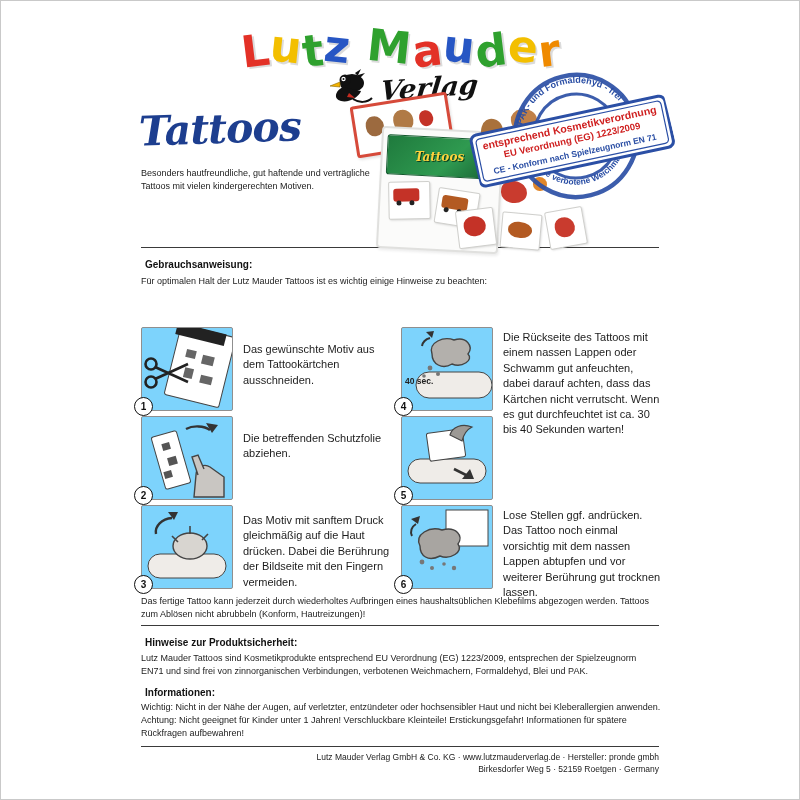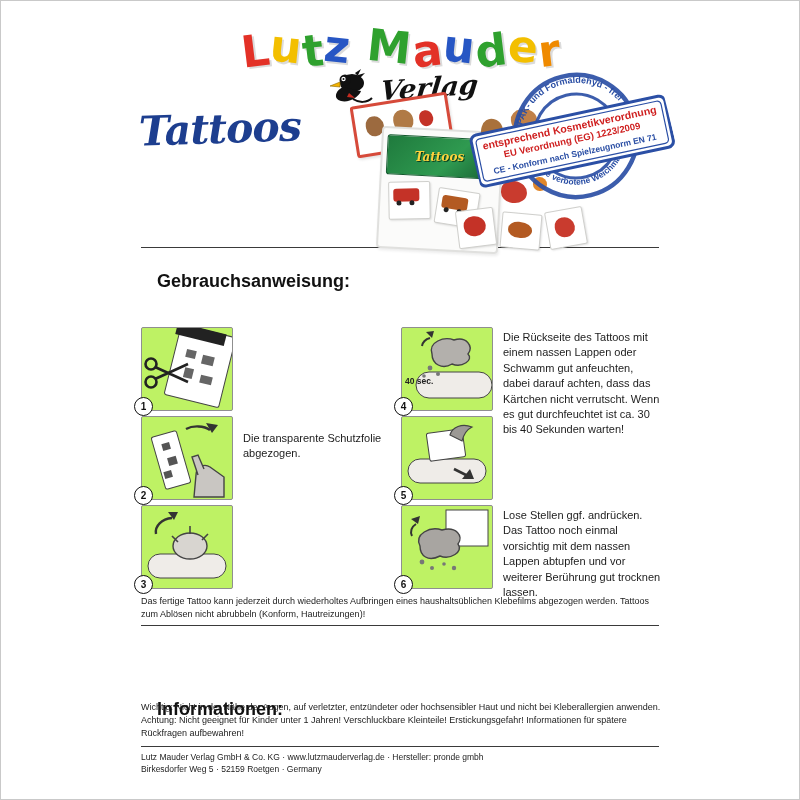--- a/index.html
+++ b/index.html
@@ -43,41 +43,41 @@
   .blob{position:absolute;border-radius:45% 55% 50% 50%;}
   .deco{position:absolute;}
 
   
   .badge{position:absolute;left:472px;top:58px;width:200px;height:170px;z-index:3;
          transform:rotate(-14deg);}
 
   
   .rule{position:absolute;left:140px;width:518px;border-top:1.6px solid #3a3a3a;}
   .r1{top:246px;}.r2{top:624px;}.r3{top:745px;}
-  .sec-h{position:absolute;left:140px;margin:16px;font-size:18px;font-weight:bold;color:#111;}
+  .sec-h{position:absolute;left:140px;margin:4px;font-size:10px;font-weight:bold;color:#111;}
   .body-txt{position:absolute;left:140px;width:520px;font-size:9px;line-height:1.42;margin:0;color:#1c1c1c;}
 
   
   .steps{position:absolute;left:140px;top:326px;width:522px;display:grid;
          grid-template-columns:250px 262px;grid-template-rows:88px 88px 90px;column-gap:10px;row-gap:1px;}
   .step{position:relative;display:flex;}
   .s1{grid-area:1/1}.s4{grid-area:1/2}.s2{grid-area:2/1}.s5{grid-area:2/2}.s3{grid-area:3/1}.s6{grid-area:3/2}
-  .step-img{position:relative;width:90px;height:82px;background:#bef264;border:1px solid #8f8f8f;
+  .step-img{position:relative;width:90px;height:82px;background:#7dd3fc;border:1px solid #8f8f8f;
             border-radius:2px;flex:0 0 90px;margin-right:10px;}
   .step-img svg{display:block;}
   .stepnum{position:absolute;left:-8px;bottom:-6px;width:17px;height:17px;border-radius:50%;
            background:#fff;border:1.6px solid #111;font-size:10px;font-weight:bold;color:#111;
            display:flex;align-items:center;justify-content:center;}
   .sec-lbl{position:absolute;left:3px;bottom:24px;font-size:8.5px;font-weight:bold;color:#222;}
   .step-txt{font-size:11px;line-height:1.4;color:#1c1c1c;padding-top:15px;}
   .s4 .step-txt,.s6 .step-txt{padding-top:3px;}
   .s3 .step-txt{padding-top:8px;}
 
   
-  .footer{position:absolute;left:140px;top:750px;width:518px;text-align:left;font-size:8.5px;
+  .footer{position:absolute;left:140px;top:750px;width:518px;text-align:right;font-size:8.5px;
           line-height:1.45;color:#222;}
 </style>
 </head>
 <body>
 
 <div class="page">
 
   <div class="logo-words"><span class="lg-letter" style="color: rgb(227, 49, 39);">L</span><span class="lg-letter" style="color: rgb(243, 191, 0);">u</span><span class="lg-letter" style="color: rgb(47, 161, 46);">t</span><span class="lg-letter" style="color: rgb(39, 86, 196);">z</span><span class="lg-letter">&nbsp;</span><span class="lg-letter" style="color: rgb(47, 161, 46);">M</span><span class="lg-letter" style="color: rgb(227, 49, 39);">a</span><span class="lg-letter" style="color: rgb(39, 86, 196);">u</span><span class="lg-letter" style="color: rgb(47, 161, 46);">d</span><span class="lg-letter" style="color: rgb(243, 191, 0);">e</span><span class="lg-letter" style="color: rgb(239, 138, 0);">r</span></div>
   <div class="logo-sub">
     <svg width="52" height="40" viewBox="0 0 52 40">
@@ -88,20 +88,21 @@
       <circle cx="18.5" cy="12" r="2.2" fill="#fff"></circle>
       <circle cx="18.5" cy="12" r="1" fill="#111"></circle>
       <path d="M15 15 L5 19 L15 20 Z" fill="#f2b200" stroke="#8a6400" stroke-width=".6"></path>
       <path d="M28 32 C34 36 42 36 47 31" stroke="#111" stroke-width="2" fill="none"></path>
       <path d="M24 26 L30 31 L22 30 Z" fill="#c62b20"></path>
     </svg>
     <span class="verlag">Verlag</span>
   </div>
 
   <h1 class="title">Tattoos</h1>
+  <p class="intro">Besonders hautfreundliche, gut haftende und verträgliche Tattoos mit vielen kindergerechten Motiven.</p>
 
   <div class="collage">
     <div class="topcard">
       <span class="blob" style="left:10px;top:10px;width:18px;height:20px;background:#9c6a3f;"></span>
       <span class="blob" style="left:38px;top:8px;width:20px;height:22px;background:#b07a46;"></span>
       <span class="blob" style="left:64px;top:12px;width:14px;height:16px;background:#c43227;"></span>
     </div>
     <div class="bag">
       <div class="bag-top">
         <span class="pack-label">Tattoos</span>
@@ -149,20 +150,21 @@
         <rect x="5.5" y="60.5" width="189" height="43" rx="4" fill="none" stroke="#2b4fa5" stroke-width="1.2"></rect>
         <text x="100" y="72" text-anchor="middle" font-size="10.5" font-weight="bold" fill="#cf1f1f" font-family="Liberation Sans, sans-serif">entsprechend Kosmetikverordnung</text>
         <text x="100" y="84" text-anchor="middle" font-size="9.5" font-weight="bold" fill="#cf1f1f" font-family="Liberation Sans, sans-serif">EU Verordnung (EG) 1223/2009</text>
         <text x="100" y="98" text-anchor="middle" font-size="8.5" font-weight="bold" fill="#2b4fa5" font-family="Liberation Sans, sans-serif">CE - Konform nach Spielzeugnorm EN 71</text>
       </g>
     </svg>
   </div>
 
   <div class="rule r1"></div>
   <h2 class="sec-h" style="top:254px;">Gebrauchsanweisung:</h2>
+  <p class="body-txt" style="top:274px;">Für optimalen Halt der Lutz Mauder Tattoos ist es wichtig einige Hinweise zu beachten:</p>
 
   <div class="steps">
 
     <div class="step s1">
       <div class="step-img">
         <svg width="90" height="82" viewBox="0 0 90 82">
           <rect x="30" y="2" width="56" height="72" rx="2" transform="rotate(14 58 38)" fill="#fff" stroke="#444"></rect>
           <rect x="34" y="0" width="50" height="12" transform="rotate(14 58 6)" fill="#222"></rect>
           <g fill="#666">
             <rect x="44" y="22" width="10" height="8" transform="rotate(14 49 26)"></rect>
@@ -171,52 +173,54 @@
             <rect x="58" y="48" width="12" height="8" transform="rotate(14 64 52)"></rect>
           </g>
           <g stroke="#222" stroke-width="2.6" fill="none">
             <circle cx="9" cy="36" r="5.5"></circle>
               <circle cx="9" cy="54" r="5.5"></circle>
             <path d="M13 39 L46 54 M13 51 L46 36"></path>
           </g>
         </svg>
         <span class="stepnum">1</span>
       </div>
+      <div class="step-txt">Das gewünschte Motiv aus dem Tattookärtchen ausschneiden.</div>
     </div>
 
     <div class="step s2">
       <div class="step-img">
         <svg width="90" height="82" viewBox="0 0 90 82">
           <path d="M44 12 a16 9 0 0 1 24 1" stroke="#333" stroke-width="2.4" fill="none"></path>
           <polygon points="70,16 64,6 76,8" fill="#333"></polygon>
           <rect x="16" y="16" width="26" height="54" rx="2" transform="rotate(-16 29 43)" fill="#fff" stroke="#444"></rect>
           <g fill="#555">
             <rect x="20" y="26" width="8" height="7" transform="rotate(-16 24 29)"></rect>
             <rect x="26" y="40" width="9" height="8" transform="rotate(-16 30 44)"></rect>
             <rect x="22" y="54" width="8" height="7" transform="rotate(-16 26 57)"></rect>
           </g>
           <path d="M52 80 L54 58 C54 50 62 46 68 50 L82 60 L82 80 Z" fill="#c9c6c2" stroke="#444" stroke-width="1.4"></path>
           <path d="M56 58 L50 40 L56 38 L62 52" fill="#c9c6c2" stroke="#444" stroke-width="1.4"></path>
         </svg>
         <span class="stepnum">2</span>
       </div>
-      <div class="step-txt">Die transparente Schutzfolie abgezogen.</div>
+      <div class="step-txt">Die betreffenden Schutzfolie abziehen.</div>
     </div>
 
     <div class="step s3">
       <div class="step-img">
         <svg width="90" height="82" viewBox="0 0 90 82">
           <path d="M14 28 a18 14 0 0 1 16 -16" stroke="#333" stroke-width="2.4" fill="none"></path>
           <polygon points="32,14 26,6 36,6" fill="#333"></polygon>
           <rect x="6" y="48" width="78" height="24" rx="12" fill="#efece8" stroke="#444"></rect>
           <ellipse cx="48" cy="40" rx="17" ry="13" fill="#d8d5d0" stroke="#444" stroke-width="1.4"></ellipse>
           <path d="M36 36 L30 30 M60 34 L66 28 M48 28 L48 20" stroke="#444" stroke-width="1.6"></path>
         </svg>
         <span class="stepnum">3</span>
       </div>
+      <div class="step-txt">Das Motiv mit sanftem Druck gleichmäßig auf die Haut drücken. Dabei die Berührung der Bildseite mit den Fingern vermeiden.</div>
     </div>
 
     <div class="step s4">
       <div class="step-img">
         <svg width="90" height="82" viewBox="0 0 90 82">
           <rect x="14" y="44" width="76" height="26" rx="13" fill="#efece8" stroke="#444"></rect>
           <path d="M30 26 C26 14 42 8 52 12 C64 8 72 18 66 26 C72 32 60 40 50 36 C40 42 30 36 30 26 Z" fill="#b3b0ac" stroke="#444" stroke-width="1.4"></path>
           <circle cx="28" cy="40" r="2.4" fill="#777"></circle>
           <circle cx="36" cy="46" r="2" fill="#777"></circle>
           <circle cx="22" cy="48" r="1.8" fill="#777"></circle>
@@ -257,20 +261,22 @@
         <span class="stepnum">6</span>
       </div>
       <div class="step-txt">Lose Stellen ggf. andrücken.  Das Tattoo noch einmal vorsichtig mit dem nassen Lappen abtupfen und vor weiterer Berührung gut trocknen lassen.</div>
     </div>
 
   </div>
 
   <p class="body-txt" style="top:594px;">Das fertige Tattoo kann jederzeit durch wiederholtes Aufbringen eines haushaltsüblichen Klebefilms abgezogen werden. Tattoos zum Ablösen nicht abrubbeln (Konform, Hautreizungen)!</p>
 
   <div class="rule r2"></div>
+  <h2 class="sec-h" style="top:632px;">Hinweise zur Produktsicherheit:</h2>
+  <p class="body-txt" style="top:651px;">Lutz Mauder Tattoos sind Kosmetikprodukte entsprechend EU Verordnung (EG) 1223/2009, entsprechen der Spielzeugnorm EN71 und sind frei von zinnorganischen Verbindungen, verbotenen Weichmachern, Formaldehyd, Blei und PAK.</p>
 
   <h2 class="sec-h" style="top:682px;">Informationen:</h2>
   <p class="body-txt" style="top:700px;">Wichtig: Nicht in der Nähe der Augen, auf verletzter, entzündeter oder hochsensibler Haut und nicht bei Kleberallergien anwenden. Achtung: Nicht geeignet für Kinder unter 1 Jahren! Verschluckbare Kleinteile! Erstickungsgefahr! Informationen für spätere Rückfragen aufbewahren!</p>
 
   <div class="rule r3"></div>
   <div class="footer">
     <div>Lutz Mauder Verlag GmbH &amp; Co. KG · www.lutzmauderverlag.de · Hersteller: pronde gmbh</div>
     <div>Birkesdorfer Weg 5 · 52159 Roetgen · Germany</div>
   </div>
 

